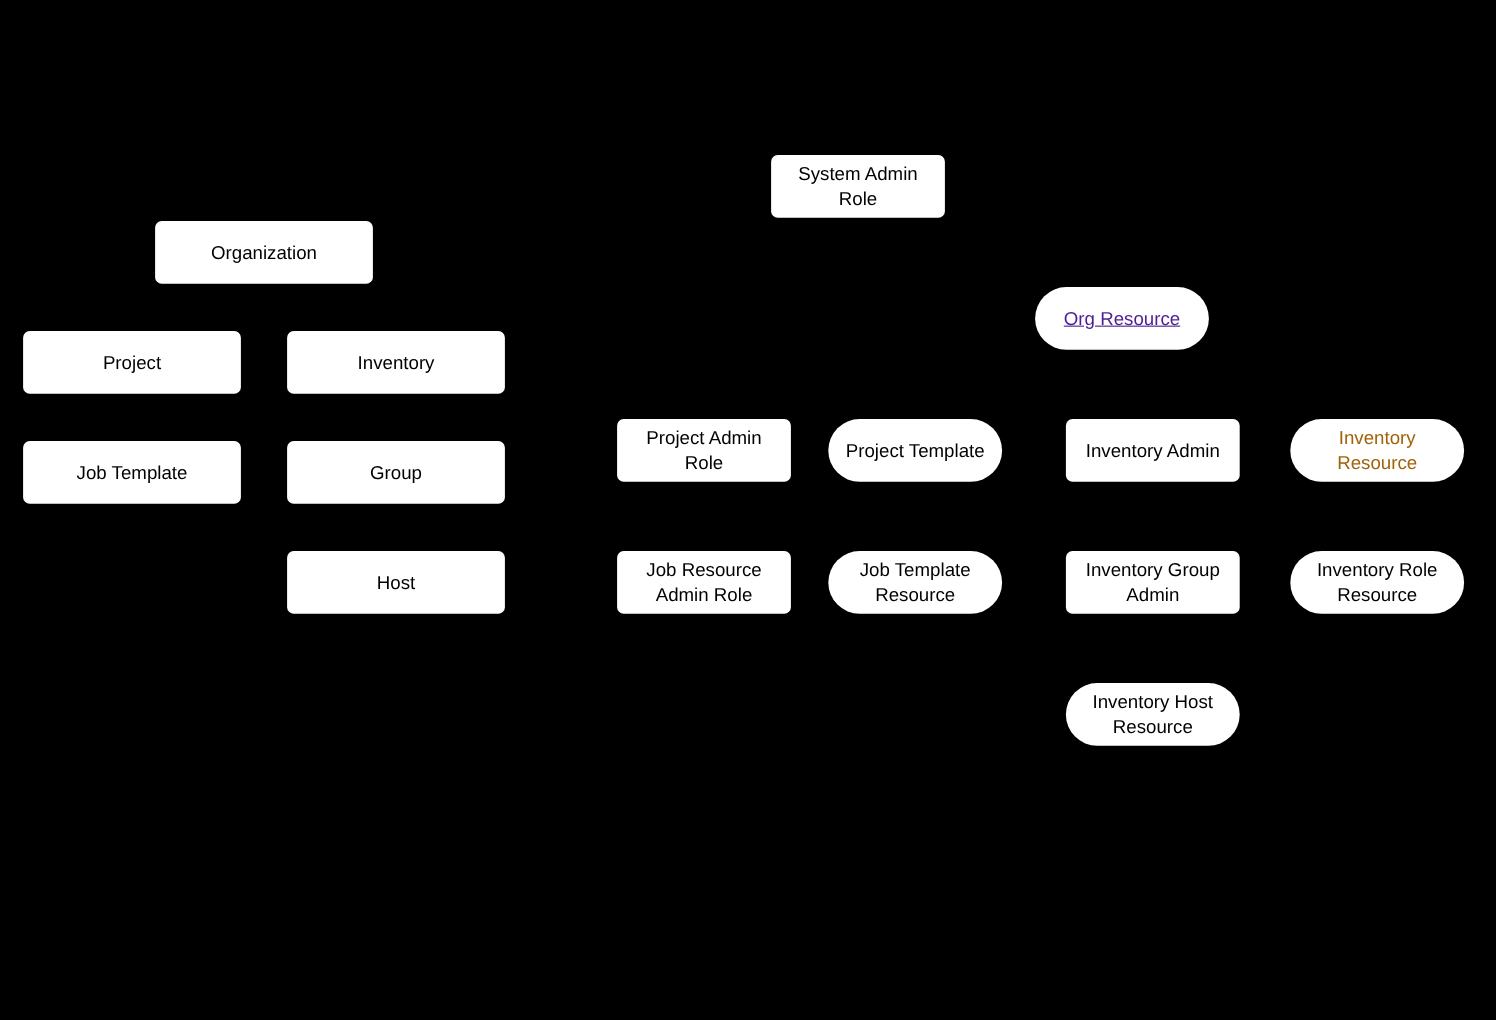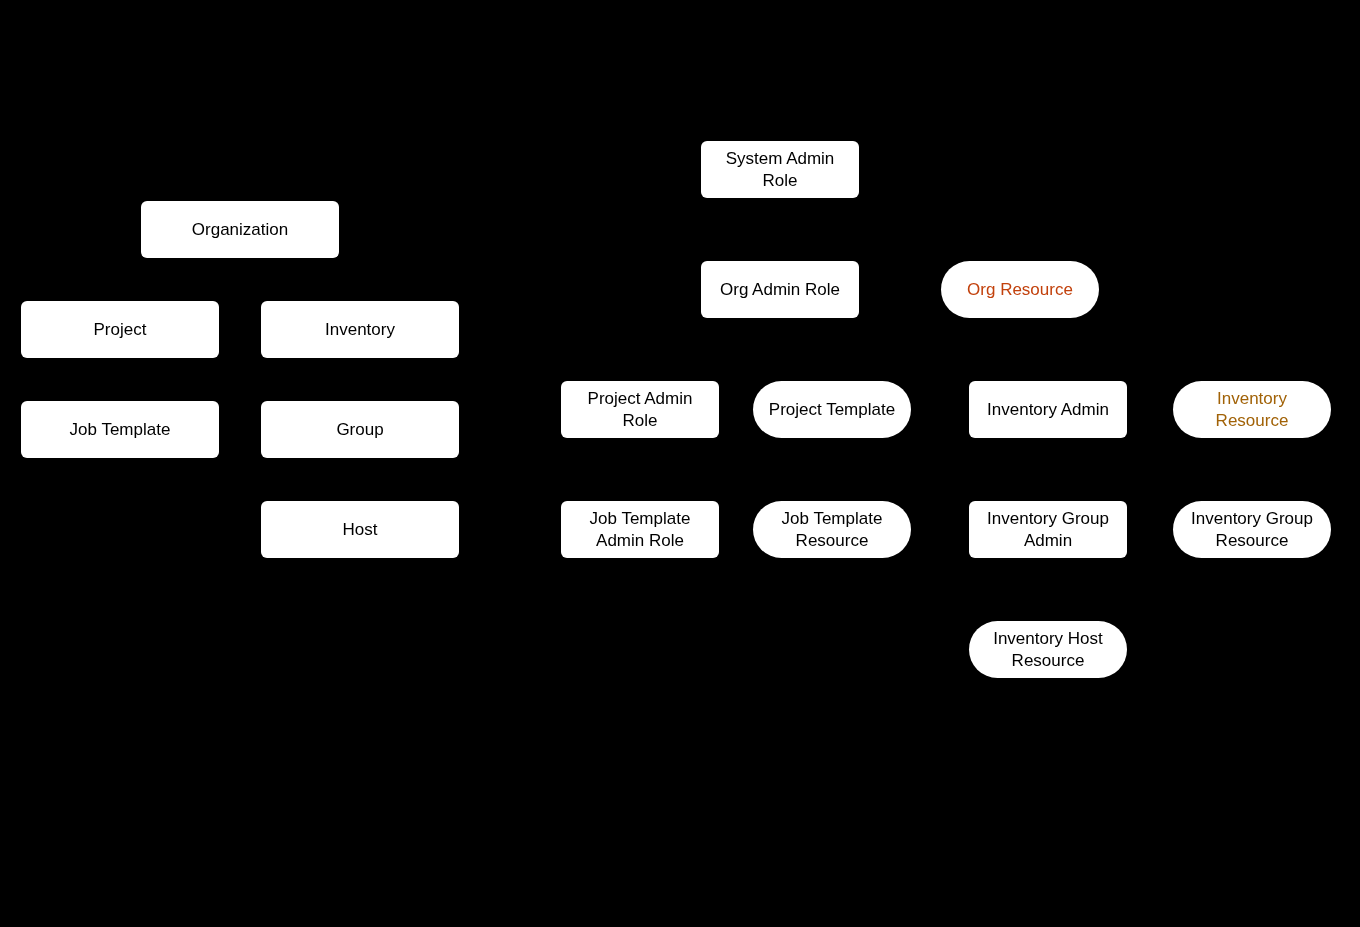--- a/index.html
+++ b/index.html
@@ -57,46 +57,43 @@
     </div>
     <div class="node rect" style="left: 261px; top: 401px; width: 198px; height: 57px; background: rgb(255, 255, 255);">
       <span class="label" style="color: rgb(0, 0, 0);">Group</span>
     </div>
     <div class="node rect" style="left: 261px; top: 501px; width: 198px; height: 57px; background: rgb(255, 255, 255);">
       <span class="label" style="color: rgb(0, 0, 0);">Host</span>
     </div>
     <div class="node rect" style="left: 701px; top: 141px; width: 158px; height: 57px; background: rgb(255, 255, 255);">
       <span class="label" style="color: rgb(0, 0, 0);">System Admin Role</span>
     </div>
-    <div class="node rect" style="left: 701px; top: 261px; width: 158px; height: 57px; background: rgb(255, 255, 255);">
-      <span class="label" style="color: rgb(0, 0, 0);">Org Admin Role</span>
-    </div>
     <div class="node pill" style="left: 941px; top: 261px; width: 158px; height: 57px; background: rgb(255, 255, 255);">
-      <span class="label" style="color: #c2410c;">Org Resource</span>
+      <span class="label" style="color: #4c1d95; text-decoration: underline;">Org Resource</span>
     </div>
     <div class="node rect" style="left: 561px; top: 381px; width: 158px; height: 57px; background: rgb(255, 255, 255); justify-content: flex-end;">
       <span class="label" style="color: rgb(0, 0, 0);">Project Admin Role</span>
     </div>
     <div class="node pill" style="left: 753px; top: 381px; width: 158px; height: 57px; background: rgb(255, 255, 255);">
       <span class="label" style="color: rgb(0, 0, 0);">Project Template</span>
     </div>
     <div class="node rect" style="left: 969px; top: 381px; width: 158px; height: 57px; background: rgb(255, 255, 255);">
       <span class="label" style="color: rgb(0, 0, 0);">Inventory Admin</span>
     </div>
     <div class="node pill" style="left: 1173px; top: 381px; width: 158px; height: 57px; background: rgb(255, 255, 255);">
       <span class="label" style="color: #a16207;">Inventory Resource</span>
     </div>
     <div class="node rect" style="left: 561px; top: 501px; width: 158px; height: 57px; background: rgb(255, 255, 255);">
-      <span class="label" style="color: rgb(0, 0, 0);">Job Template Admin Role</span>
+      <span class="label" style="color: rgb(0, 0, 0);">Job Resource Admin Role</span>
     </div>
     <div class="node pill" style="left: 753px; top: 501px; width: 158px; height: 57px; background: rgb(255, 255, 255);">
       <span class="label" style="color: rgb(0, 0, 0);">Job Template Resource</span>
     </div>
     <div class="node rect" style="left: 969px; top: 501px; width: 158px; height: 57px; background: rgb(255, 255, 255);">
       <span class="label" style="color: rgb(0, 0, 0);">Inventory Group Admin</span>
     </div>
     <div class="node pill" style="left: 1173px; top: 501px; width: 158px; height: 57px; background: rgb(255, 255, 255);">
-      <span class="label" style="color: rgb(0, 0, 0);">Inventory Group Resource</span>
+      <span class="label" style="color: rgb(0, 0, 0);">Inventory Role Resource</span>
     </div>
     <div class="node pill" style="left: 969px; top: 621px; width: 158px; height: 57px; background: rgb(255, 255, 255);">
       <span class="label" style="color: rgb(0, 0, 0);">Inventory Host Resource</span>
     </div>
   </div>
 
 </body></html>

